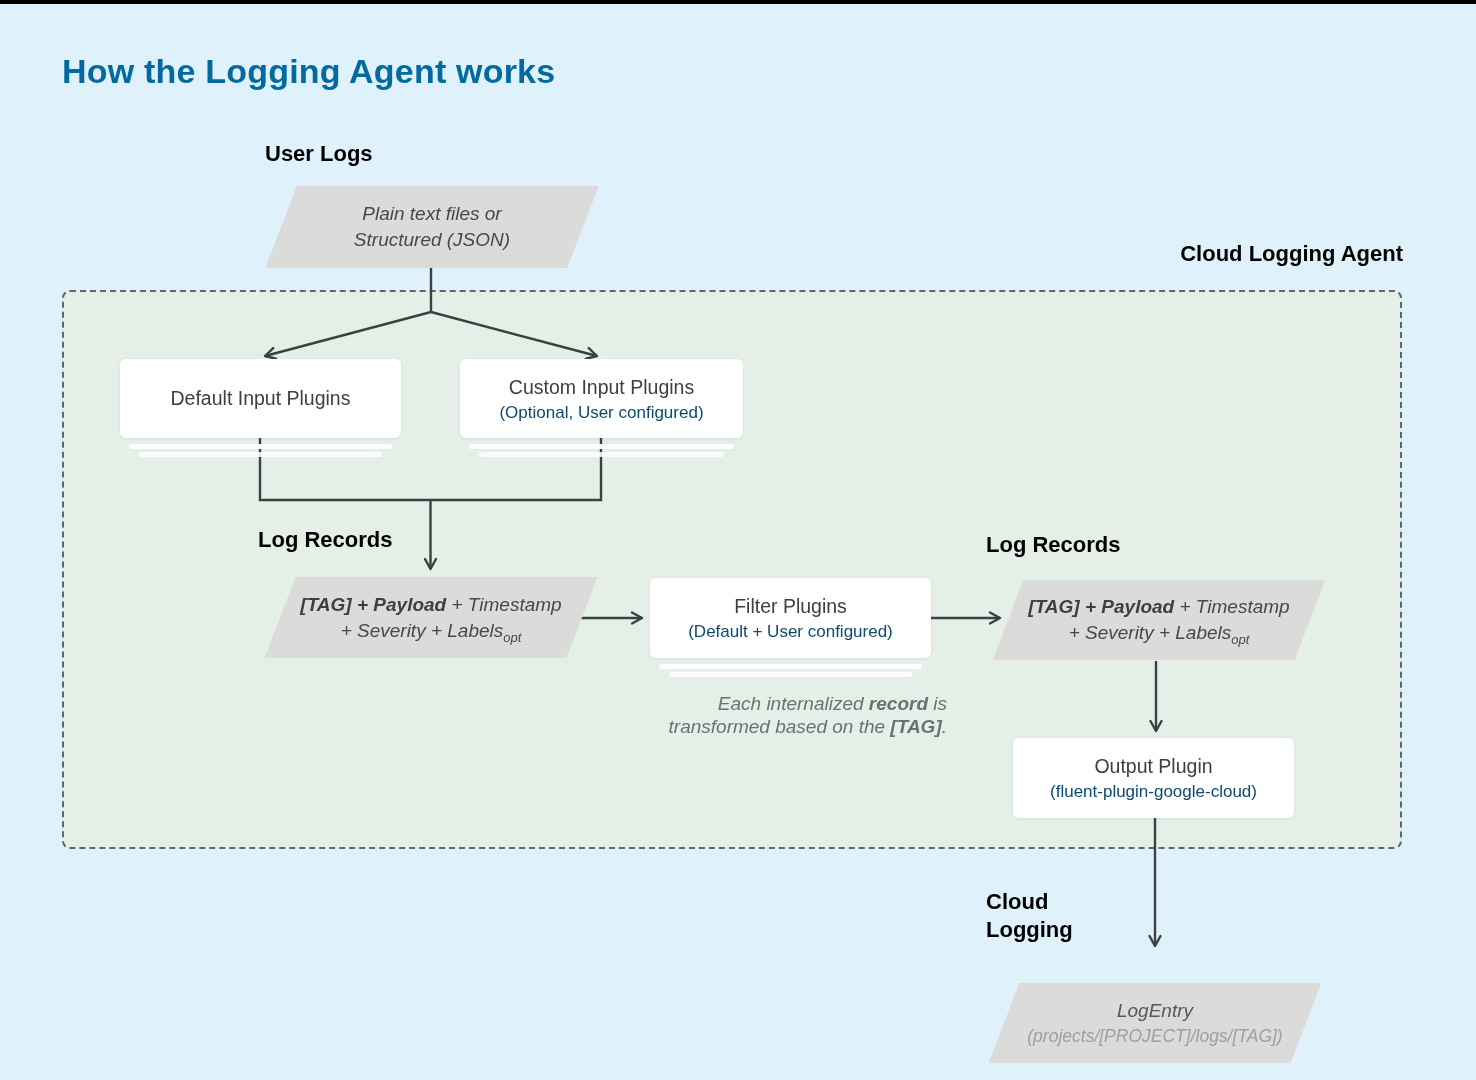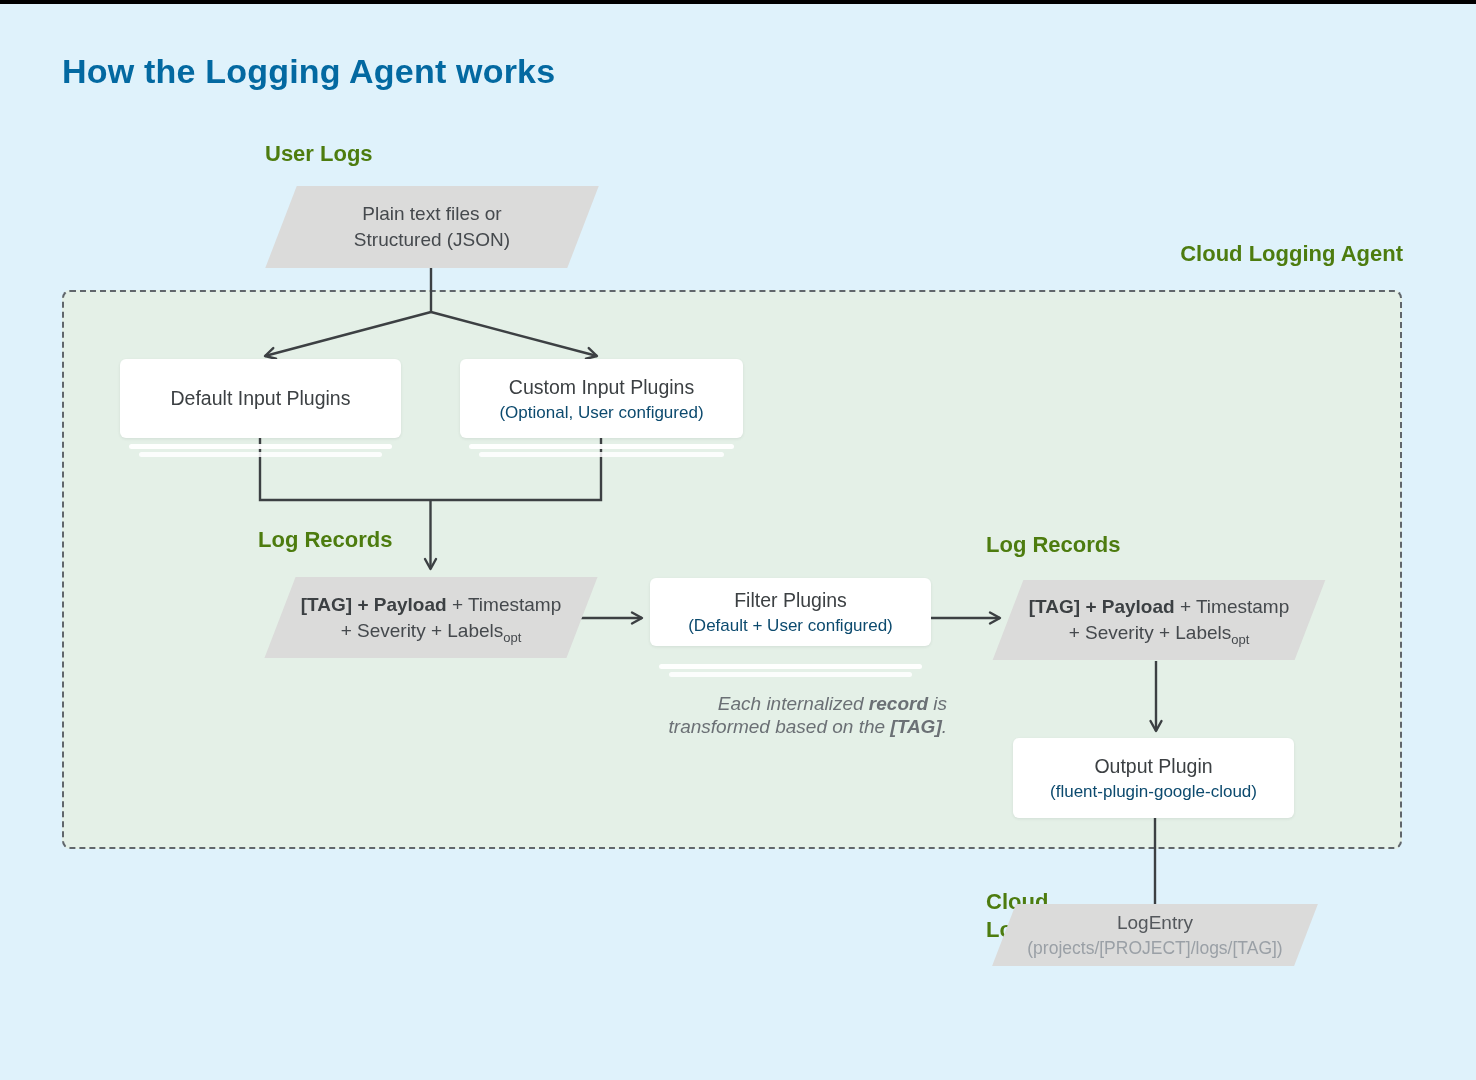--- a/index.html
+++ b/index.html
@@ -17,21 +17,21 @@
     position: absolute; top: 0; left: 0; width: 100%; height: 4px;
     background: #000;
   }
   .diagram-title {
     position: absolute; left: 62px; top: 52px;
     font-size: 34px; font-weight: 700; letter-spacing: 0.2px;
     color: #0369a1;
   }
   .section-label {
     position: absolute;
-    font-size: 22px; font-weight: 700; color: #4d7c0f;
+    font-size: 22px; font-weight: 700; color: #000000;
     line-height: 28px; white-space: pre-line;
   }
   .label-user-logs { left: 265px; top: 140px; }
   .label-agent { top: 240px; right: 73px; font-weight: 700; }
   .label-log-records-left { left: 258px; top: 526px; }
   .label-log-records-right { left: 986px; top: 531px; }
   .label-cloud-logging { left: 986px; top: 876px; margin-top: 12px; }
 
   .agent-region {
     position: absolute; left: 62px; top: 290px; width: 1340px; height: 559px;
@@ -47,44 +47,44 @@
   
   .para { position: absolute; }
   .para-bg {
     position: absolute; left: 0; top: 0; width: 100%; height: 100%;
     background: #dbdbda;
     transform: skewX(-21deg);
   }
   .para-text {
     position: relative; width: 100%; height: 100%;
     display: flex; flex-direction: column; justify-content: center; align-items: center;
-    text-align: center; font-size: 19px; line-height: 26px; color: #45494d;
+    text-align: center; font-size: 19px; line-height: 26px; color: #45494d; font-style: italic;
   }
   .para-text .bold { font-weight: 700; color: #3c4043; }
   .subscript { font-size: 13px; vertical-align: -5px; line-height: 0; }
 
   .para-input    { left: 281px;  top: 186px; width: 302px; height: 82px; }
   .para-rec-left { left: 280px;  top: 577px; width: 302px; height: 81px; }
   .para-rec-right{ left: 1008px; top: 580px; width: 302px; height: 80px; }
-  .para-logentry { left: 1004px; top: 904px; width: 302px; height: 62px; }
+  .para-logentry { left: 1004px; top: 983px; width: 302px; height: 80px; }
   .para-logentry .pt-title { font-size: 19px; color: #54585c; }
   .para-logentry .pt-sub   { font-size: 17.5px; color: #9aa0a6; line-height: 24px; }
 
   
   .node {
     position: absolute; background: #fff; border-radius: 6px;
     display: flex; flex-direction: column; justify-content: center; align-items: center;
     text-align: center;
     box-shadow: 0 1px 3px rgba(60,64,67,0.10);
   }
   .node-title { font-size: 19.5px; color: #3c4043; line-height: 27px; }
   .node-sub   { font-size: 17px;   color: #0c4a6e; line-height: 23px; }
   .node-default { left: 120px;  top: 359px; width: 281px; height: 79px; }
   .node-custom  { left: 460px;  top: 359px; width: 283px; height: 79px; }
-  .node-filter  { left: 650px;  top: 578px; width: 281px; height: 68px; }
+  .node-filter  { left: 650px;  top: 578px; width: 281px; height: 80px; }
   .node-output  { left: 1013px; top: 738px; width: 281px; height: 80px; }
 
   
   .bar {
     position: absolute; height: 5px; border-radius: 2.5px;
     background: rgba(255,255,255,0.95);
   }
   .bar.b2 { background: rgba(255,255,255,0.85); }
   .bar-default-1 { left: 129px; top: 444px; width: 263px; }
   .bar-default-2 { left: 139px; top: 452px; width: 243px; }

